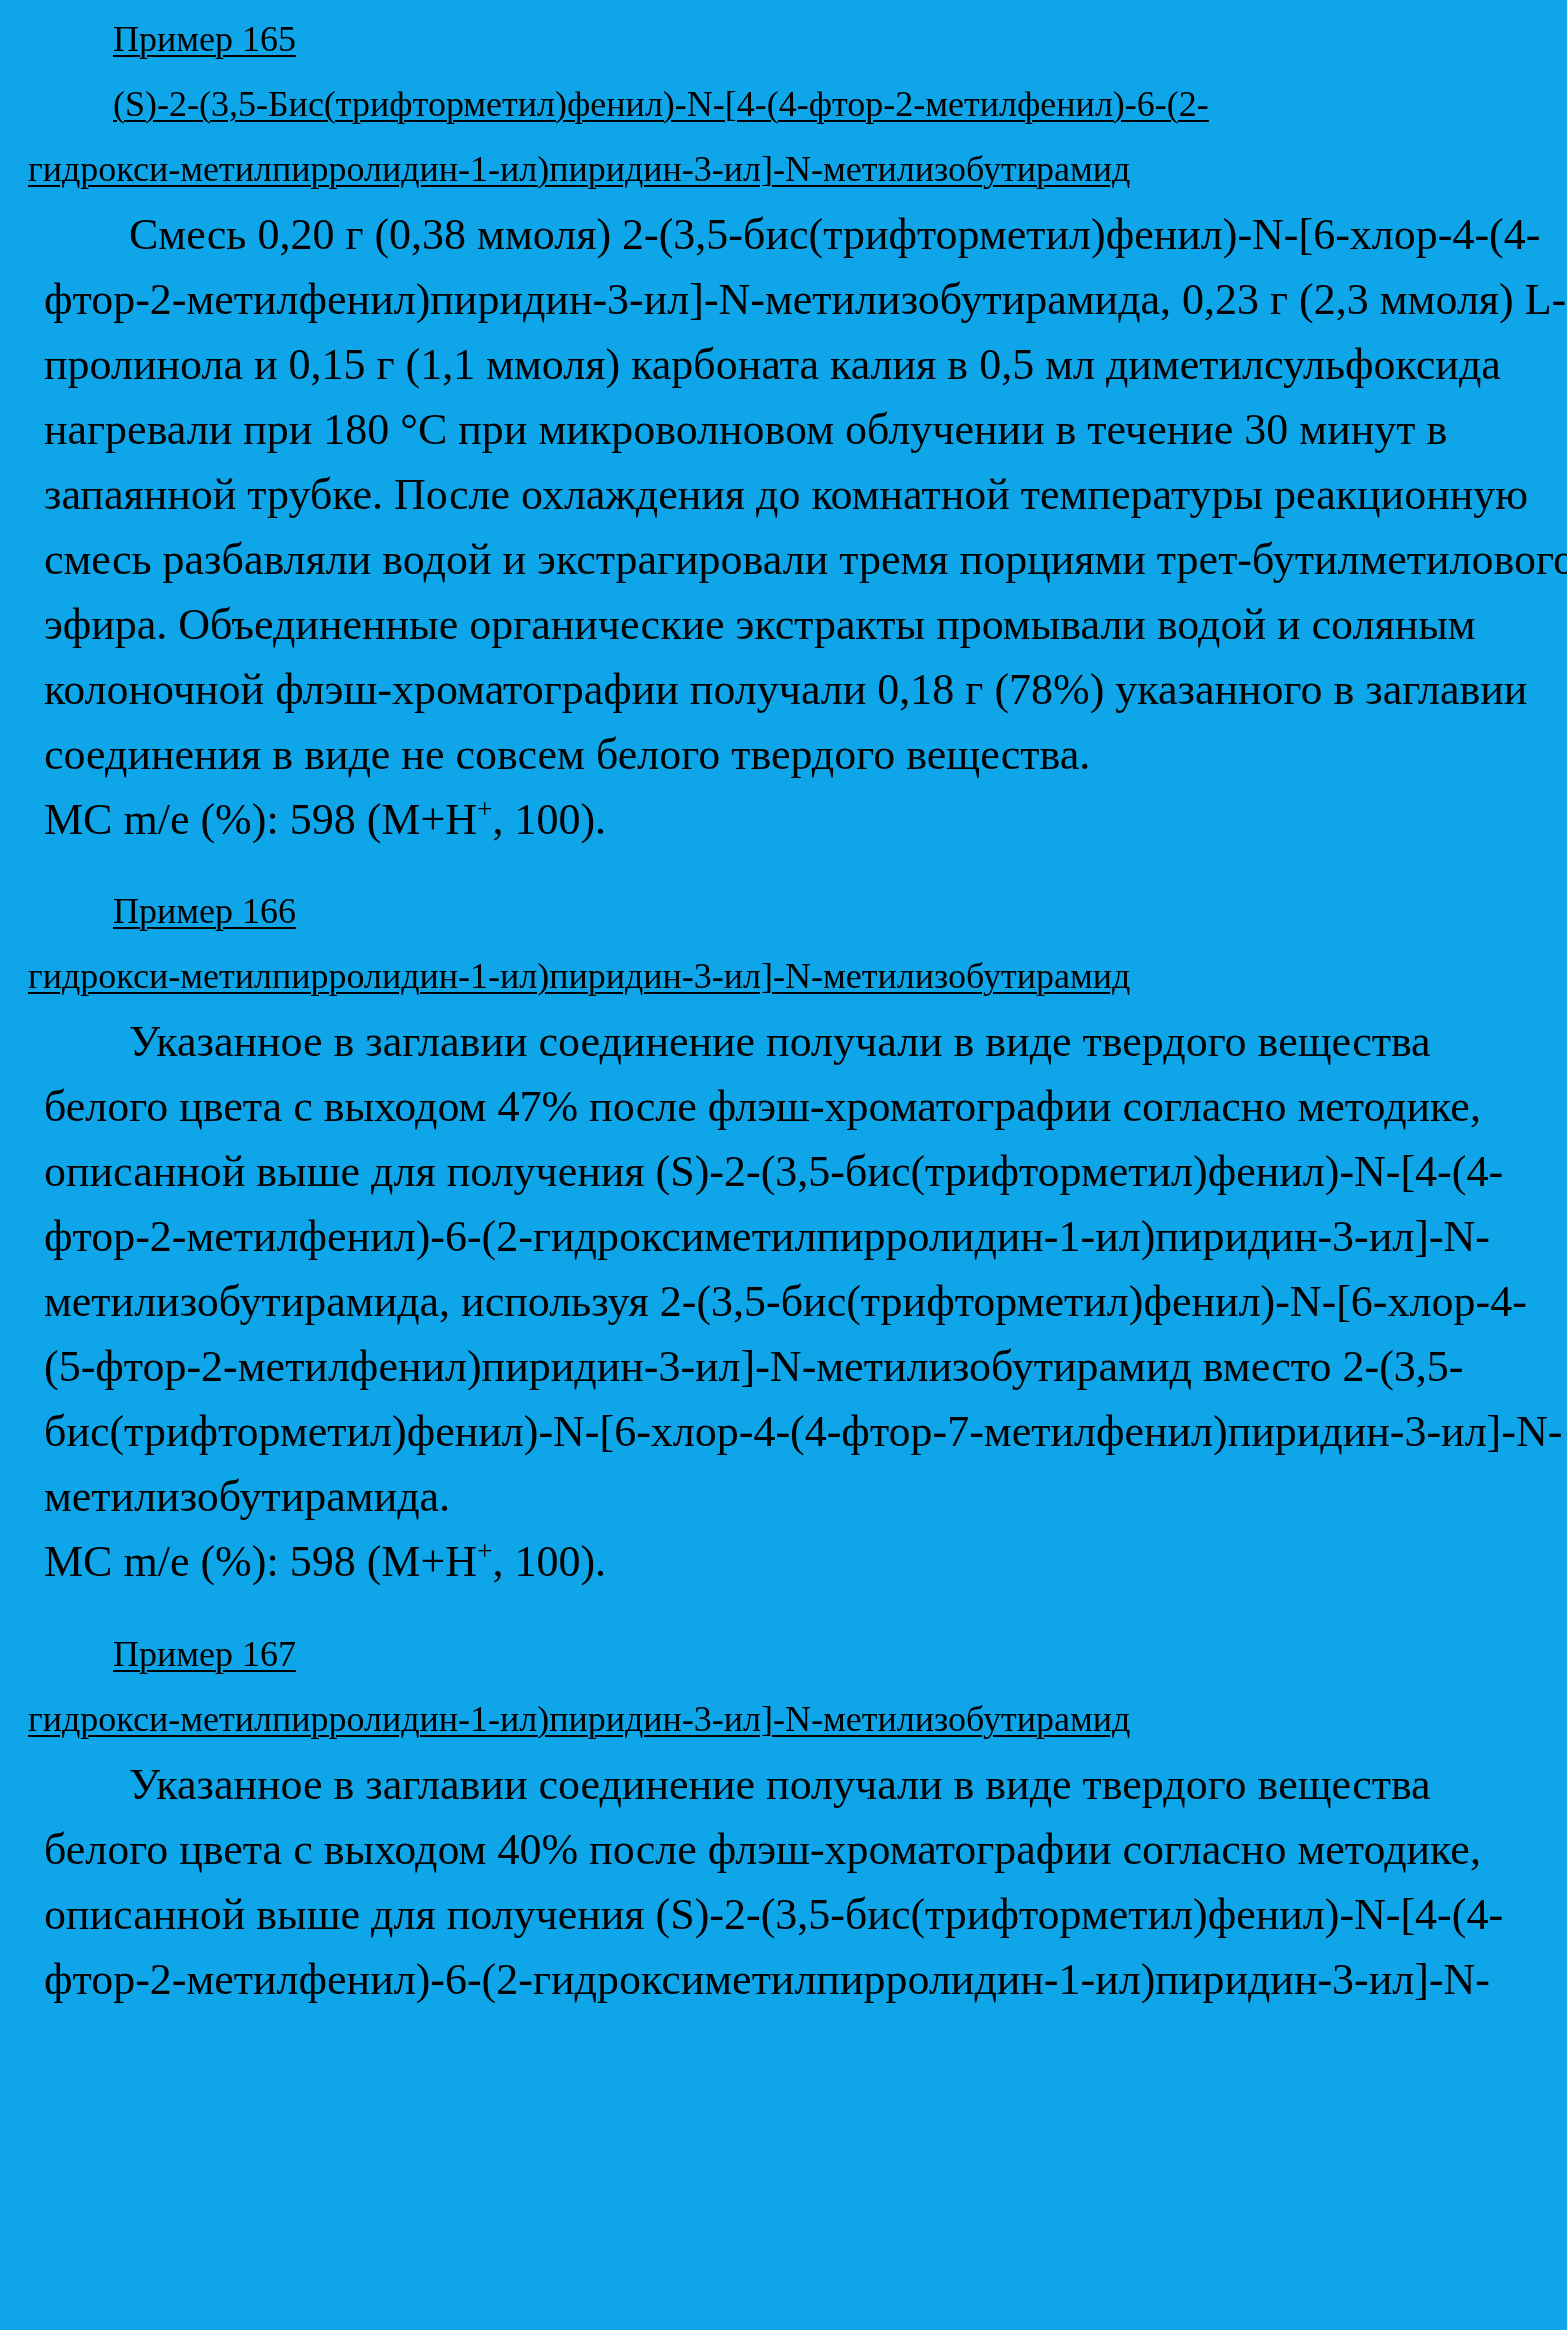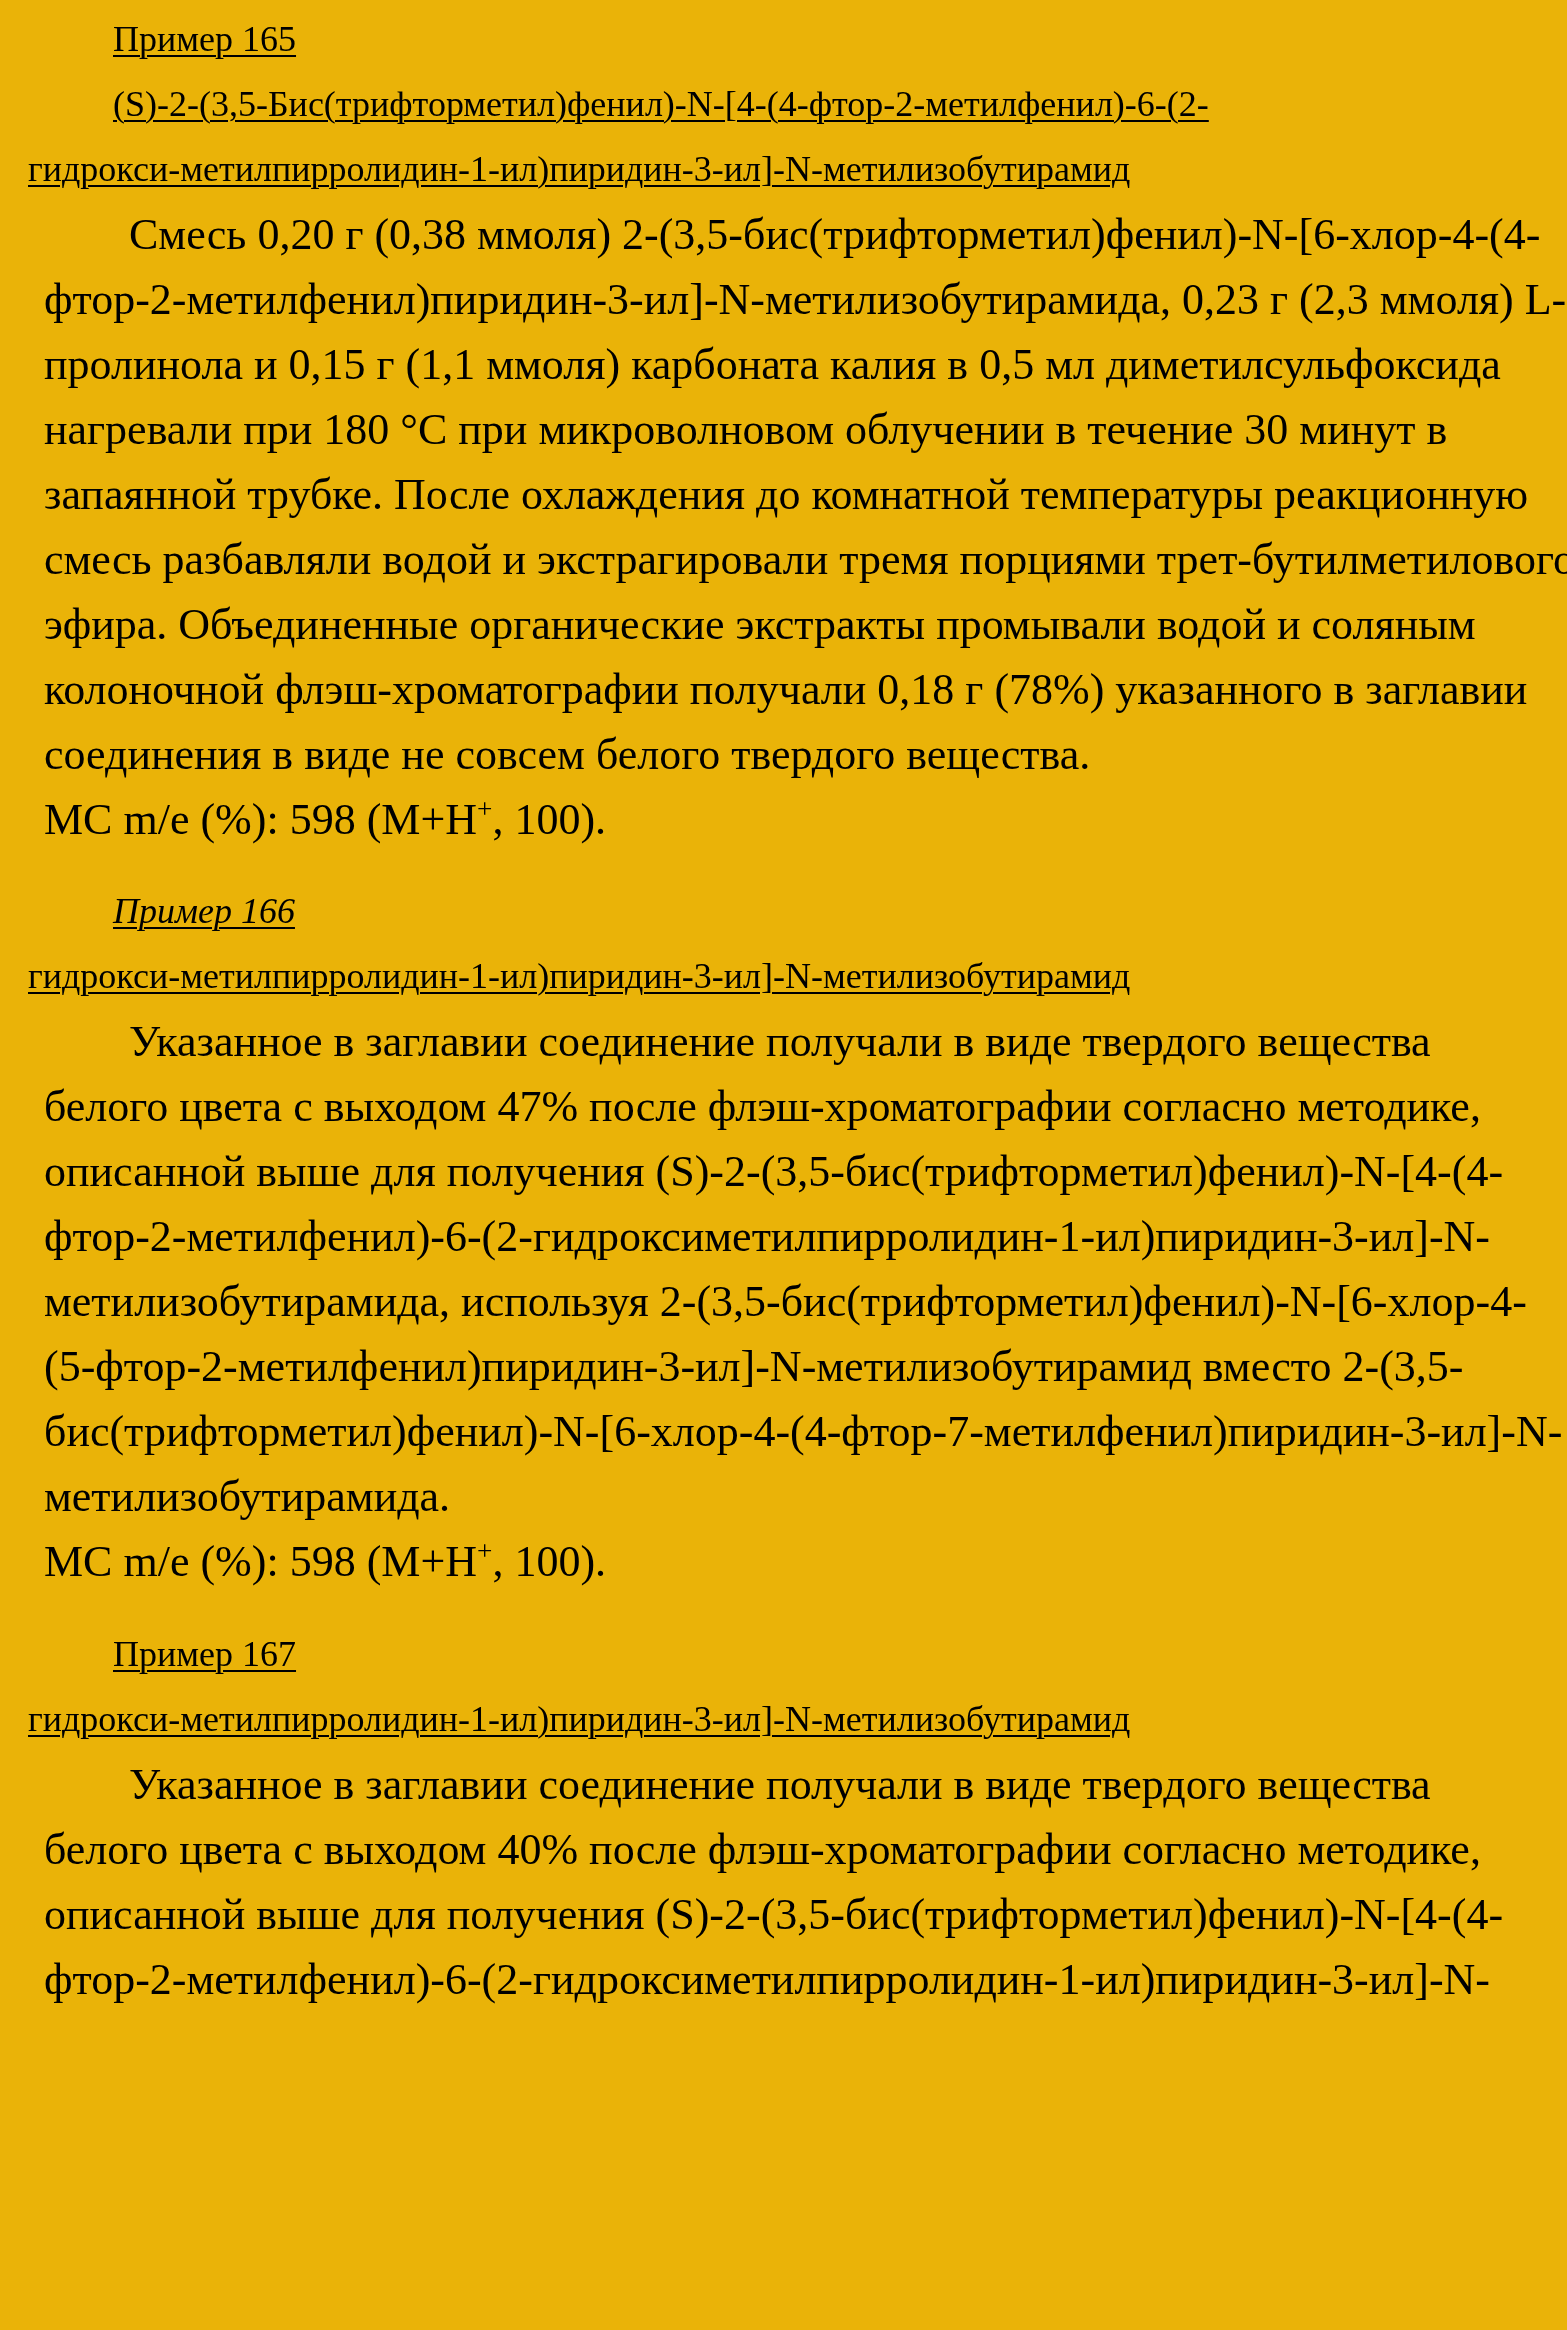--- a/index.html
+++ b/index.html
@@ -14,21 +14,21 @@
     font-family: "Liberation Serif", "DejaVu Serif", serif;
     color: #000000;
     overflow: hidden;
   }
   .page {
     position: relative;
     width: 1568px;
     height: 2330px;
     box-sizing: border-box;
     padding: 0;
-    background: #eab308;
+    background: #0ea5e9;
   }
   .body-col {
     position: absolute;
     left: 28px;
     top: 6.5px;
     width: 1508px;
   }
   .line {
     display: block;
     white-space: pre;
@@ -81,21 +81,21 @@
       <span class="line"><span>эфира. Объединенные органические экстракты промывали водой и соляным</span></span>
       <span class="line"><span>колоночной флэш-хроматографии получали 0,18 г (78%) указанного в заглавии</span></span>
       <span class="line"><span>соединения в виде не совсем белого твердого вещества.</span></span>
 
       <span class="line"><span>МС m/e (%): 598 (М+H</span><sup>+</sup><span>, 100).</span></span>
     </div>
 
     <span class="gap-s"></span>
 
     <div>
-      <span class="head-line" style="padding-left:85px;font-style:italic;"><span class="u">Пример 166</span></span>
+      <span class="head-line" style="padding-left:85px;"><span class="u">Пример 166</span></span>
 
 
       <span class="head-line"><span class="u">гидрокси-метилпирролидин-1-ил)пиридин-3-ил]-N-метилизобутирамид</span></span>
 
       <span class="line" style="padding-left:85px;"><span>Указанное в заглавии соединение получали в виде твердого вещества</span></span>
       <span class="line"><span>белого цвета с выходом 47% после флэш-хроматографии согласно методике,</span></span>
       <span class="line"><span>описанной выше для получения (S)-2-(3,5-бис(трифторметил)фенил)-N-[4-(4-</span></span>
       <span class="line"><span>фтор-2-метилфенил)-6-(2-гидроксиметилпирролидин-1-ил)пиридин-3-ил]-N-</span></span>
       <span class="line"><span>метилизобутирамида, используя 2-(3,5-бис(трифторметил)фенил)-N-[6-хлор-4-</span></span>
       <span class="line"><span>(5-фтор-2-метилфенил)пиридин-3-ил]-N-метилизобутирамид вместо 2-(3,5-</span></span>

